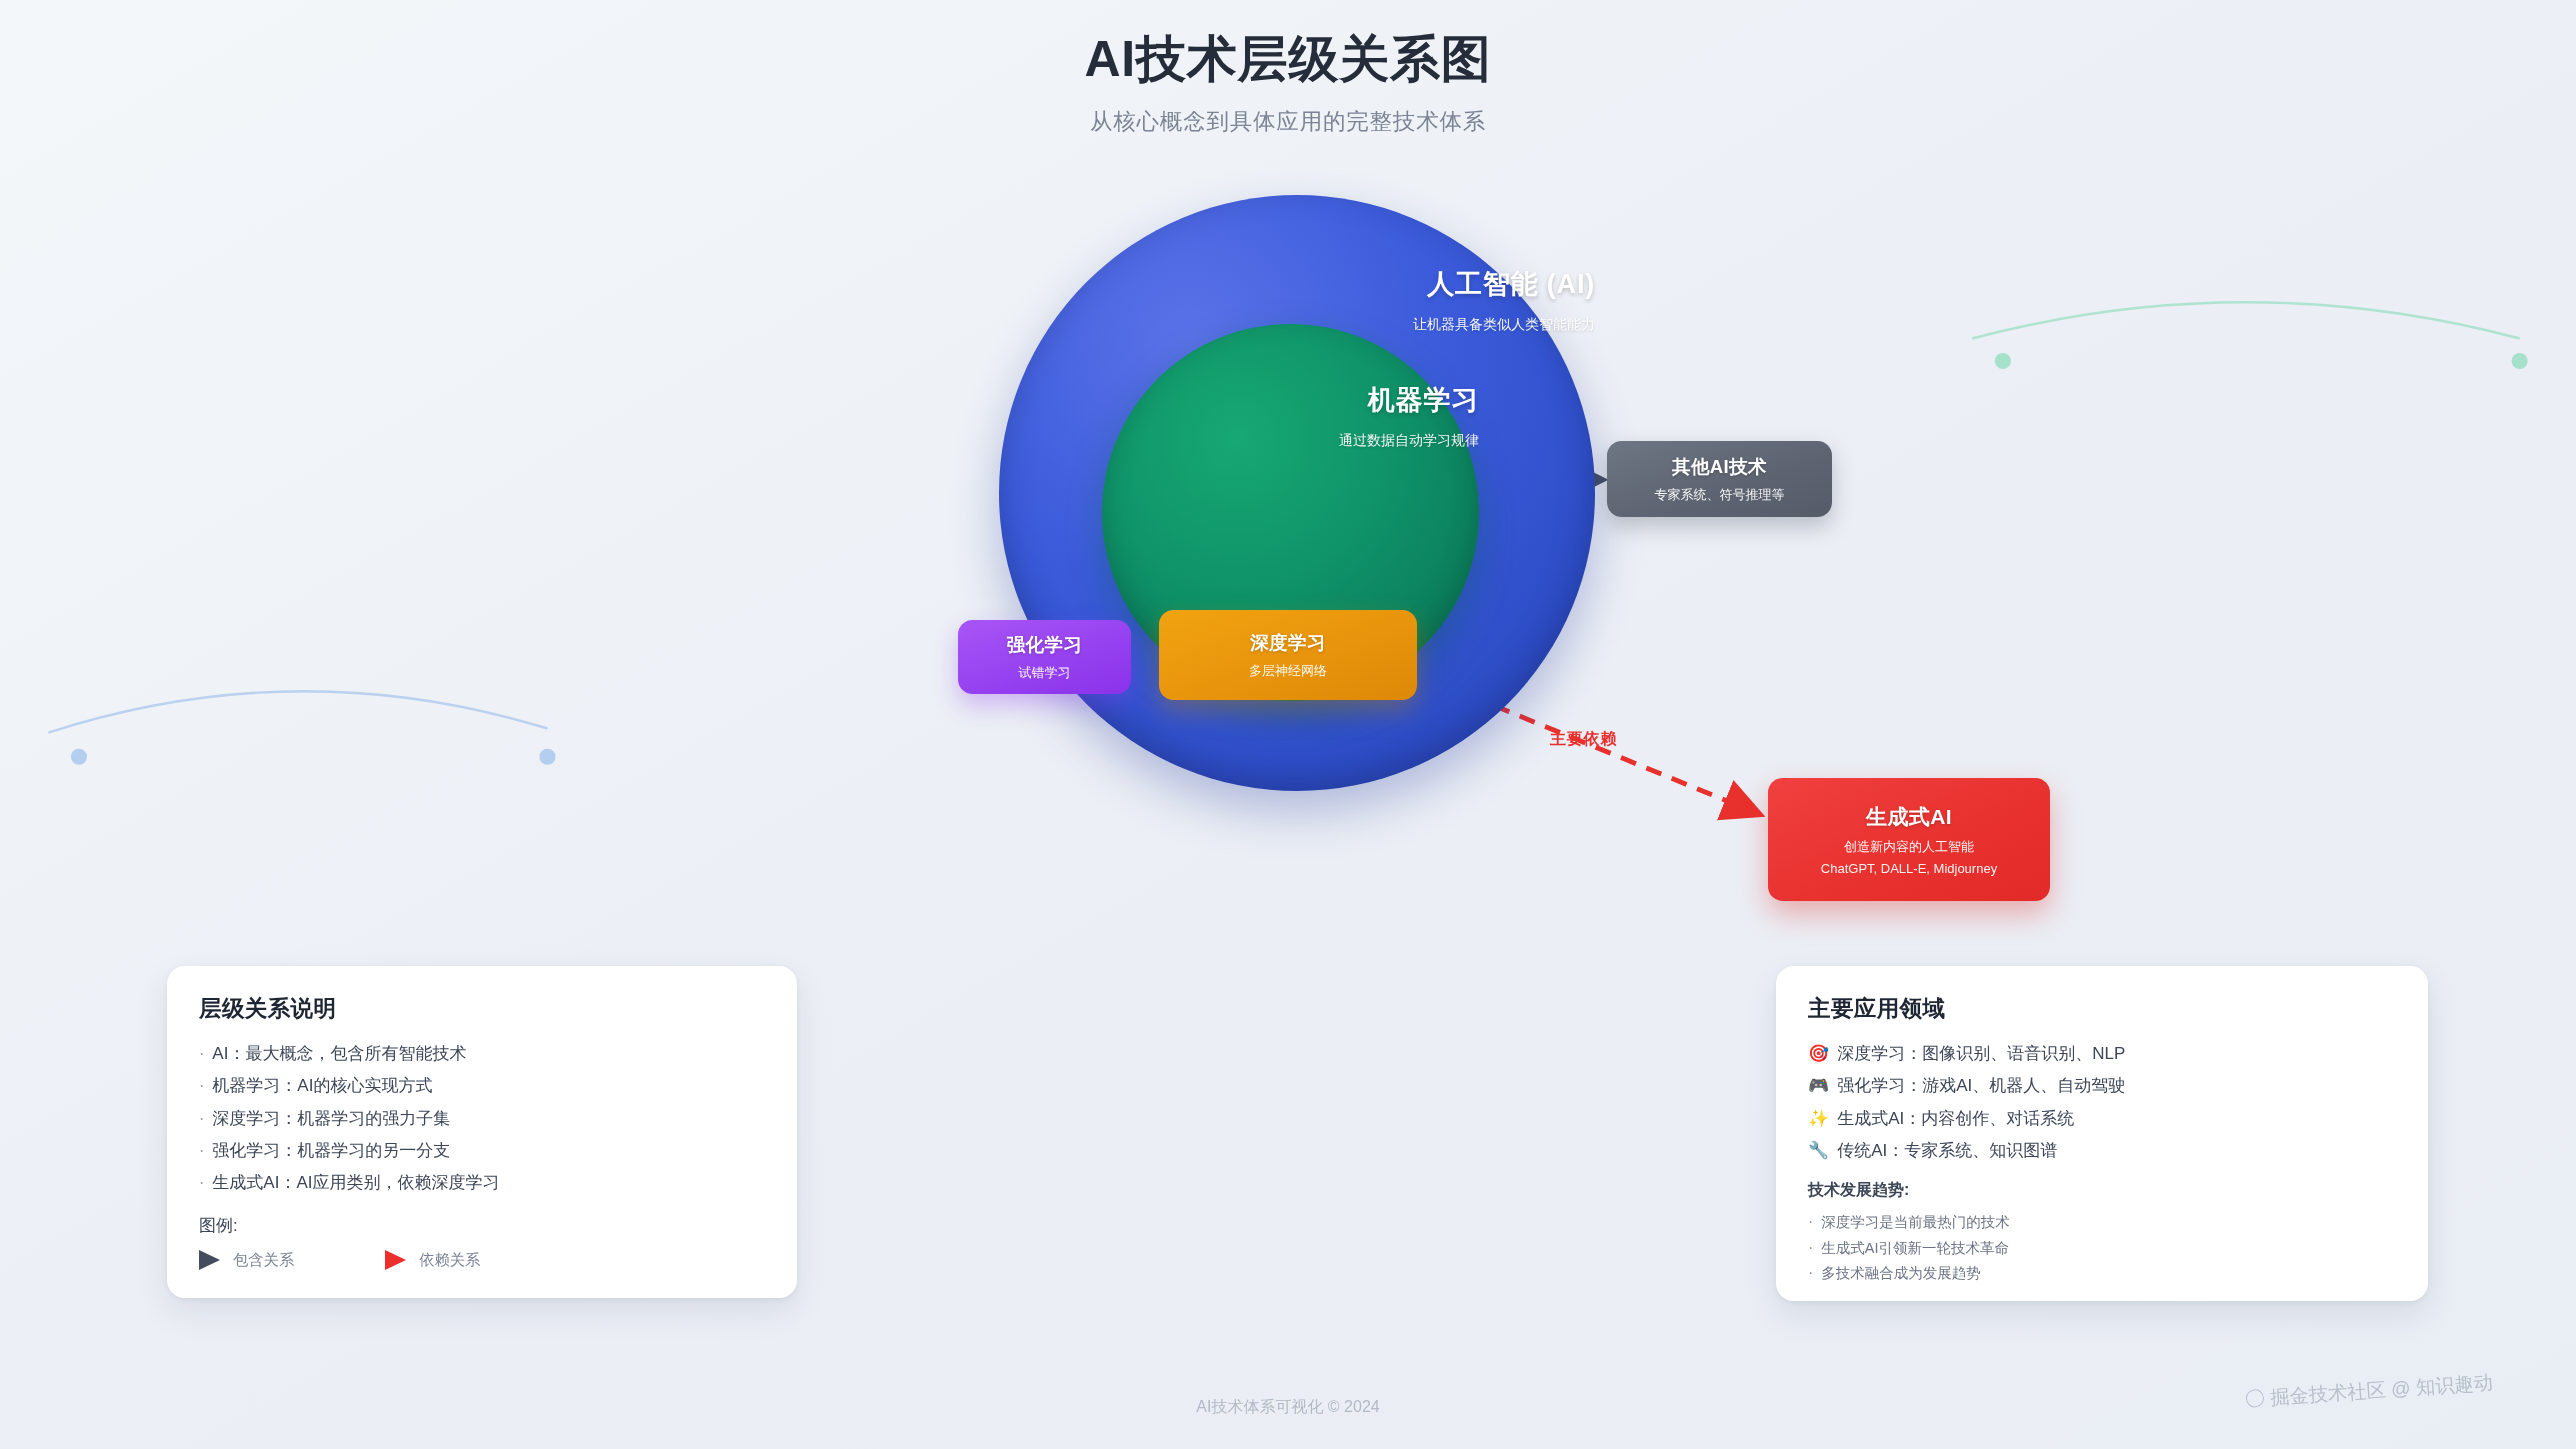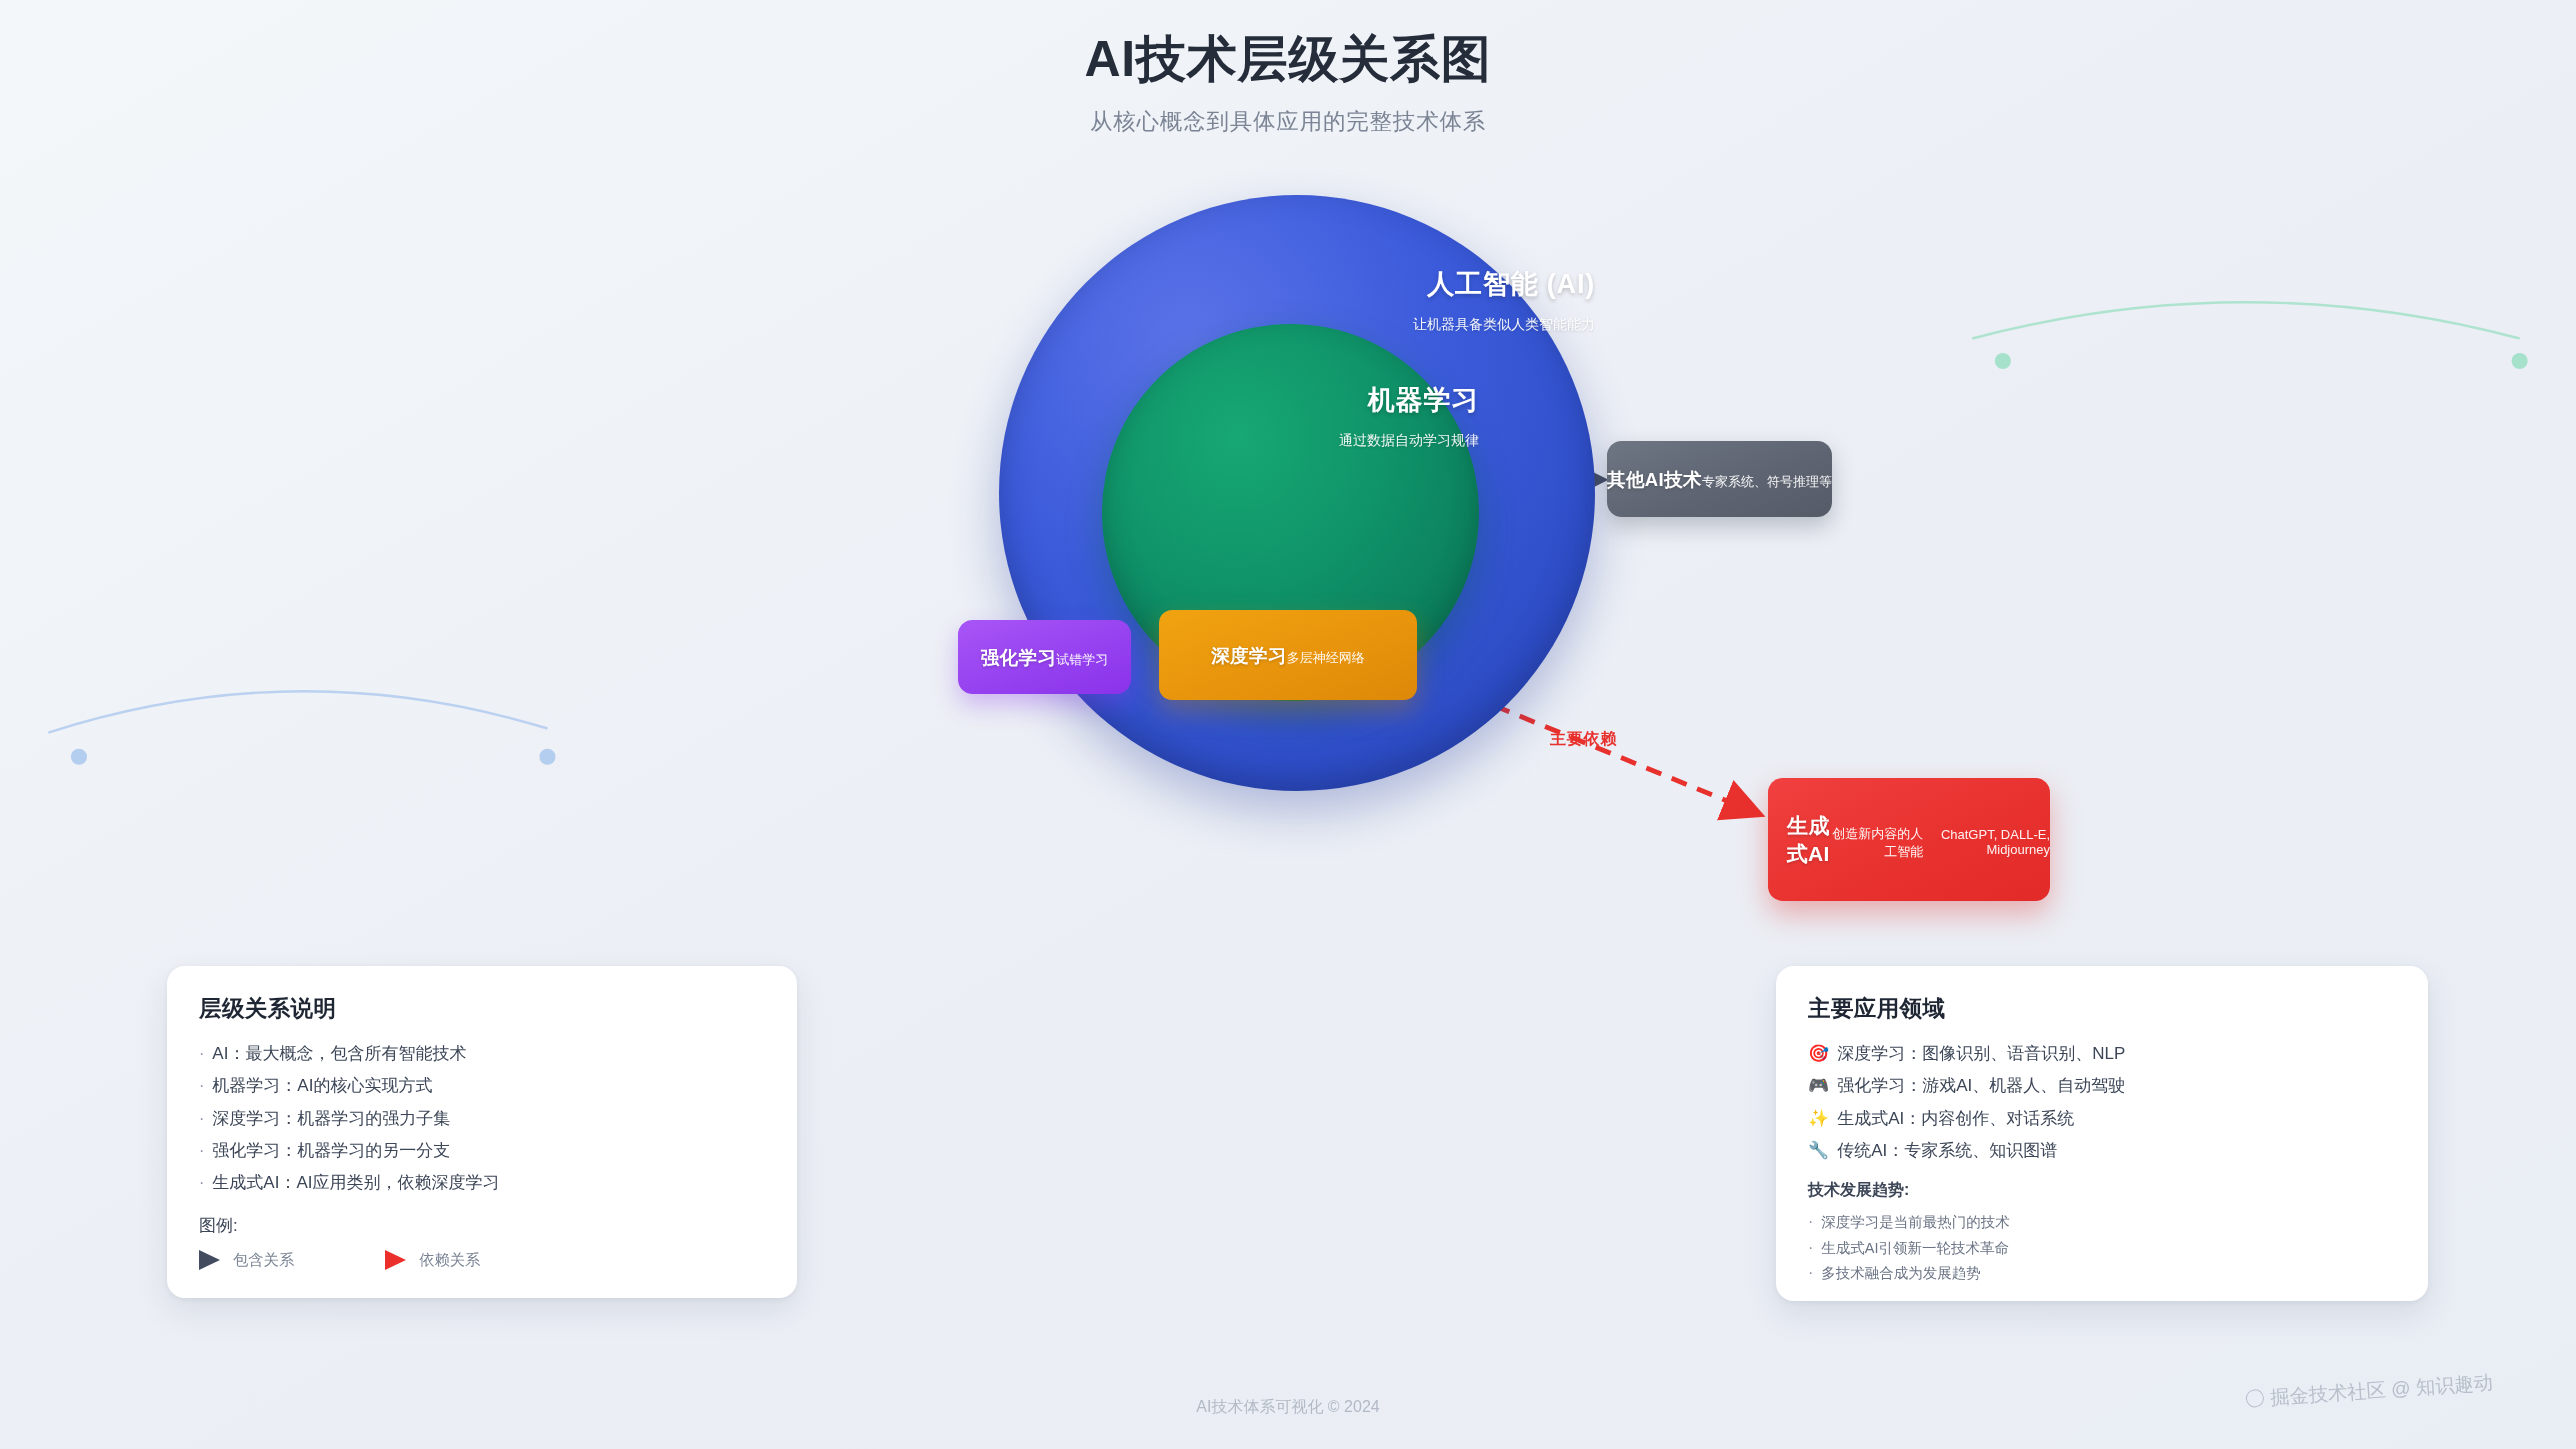--- a/index.html
+++ b/index.html
@@ -38,32 +38,31 @@
     box-shadow:0 14.5px 37px rgba(10,90,66,.33), inset 0 -9.7px 27px rgba(5,60,44,.32);
   }
   .lbl{position:absolute;width:100%;text-align:right;color:#fff;}
   .lbl .t{font-size:27px;font-weight:bold;letter-spacing:0.8px;text-shadow:0 1.6px 4px rgba(0,0,0,.22);}
   .lbl .s{font-size:14px;margin-top:14px;opacity:.94;text-shadow:0 0.8px 3.2px rgba(0,0,0,.20);}
   .ai-lbl{top:71px;}
   .ml-lbl{top:58px;}
 
   
   .node{
-    position:absolute;border-radius:14.5px;color:#fff;text-align:right;
-    display:flex;flex-direction:row;align-items:center;justify-content:center;
+    position:absolute;border-radius:14.5px;color:#fff;text-align:left;
+    display:flex;flex-direction:column;align-items:center;justify-content:center;
   }
   .node .nt{font-size:18.5px;font-weight:bold;letter-spacing:0.4px;text-shadow:0 0.8px 3.2px rgba(0,0,0,.22);}
   .node .ns{font-size:13px;margin-top:6.4px;opacity:.95;}
   .node .nx{font-size:13px;margin-top:4.8px;opacity:.93;}
 
   .node-dl{
     left:1159px;top:610px;width:258px;height:90px;
     background:linear-gradient(160deg,#f0a310 0%,#e8940c 55%,#dd8908 100%);
     box-shadow:0 11.3px 26px rgba(200,130,10,.34);
-    border-radius:13px;
   }
   .node-rl{
     left:958px;top:620px;width:173px;height:74px;
     background:linear-gradient(160deg,#a855f7 0%,#9440ef 60%,#8a32ea 100%);
     box-shadow:0 11.3px 24px rgba(140,60,235,.32);
   }
   .node-other{
     left:1607px;top:441px;width:225px;height:76px;
     background:linear-gradient(160deg,#6e7683 0%,#5d6370 60%,#555b67 100%);
     box-shadow:0 9.7px 22.5px rgba(70,78,92,.30);

